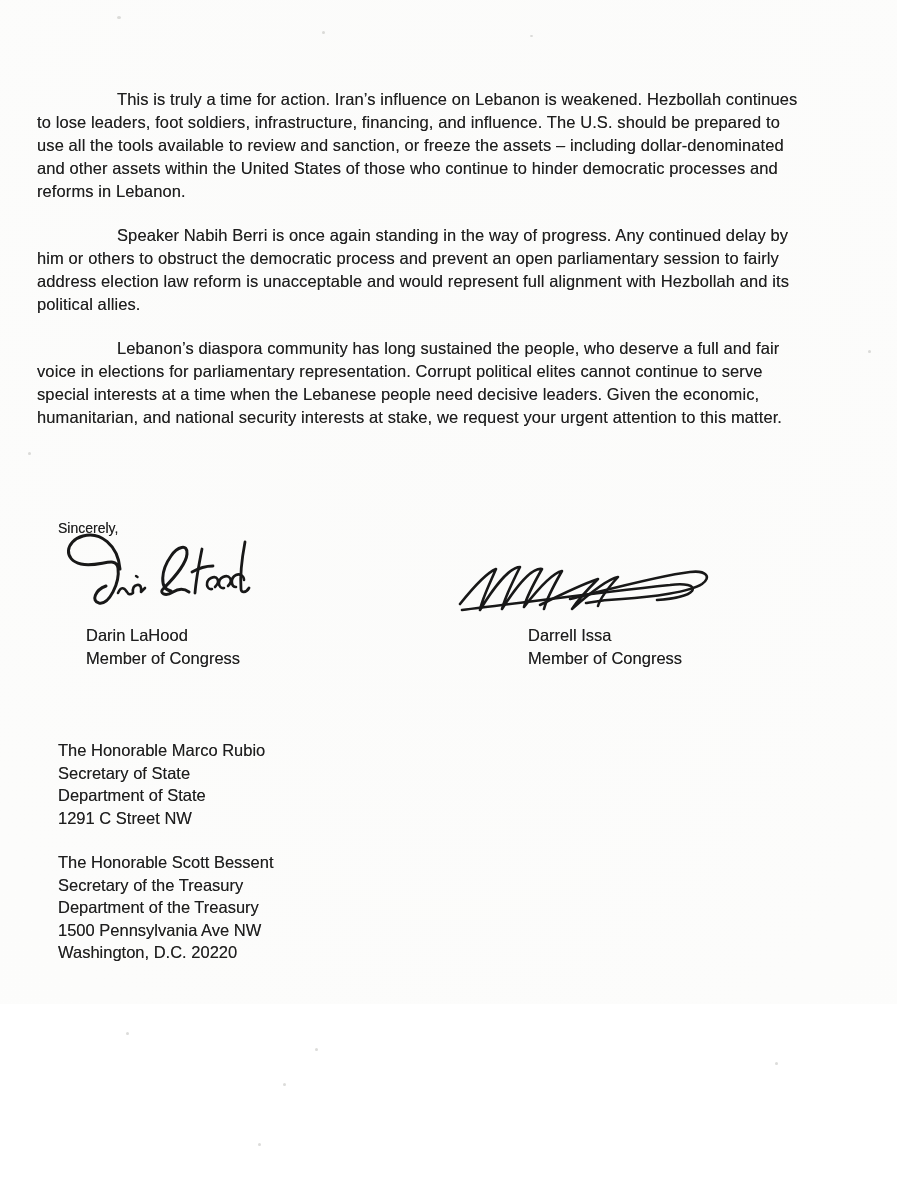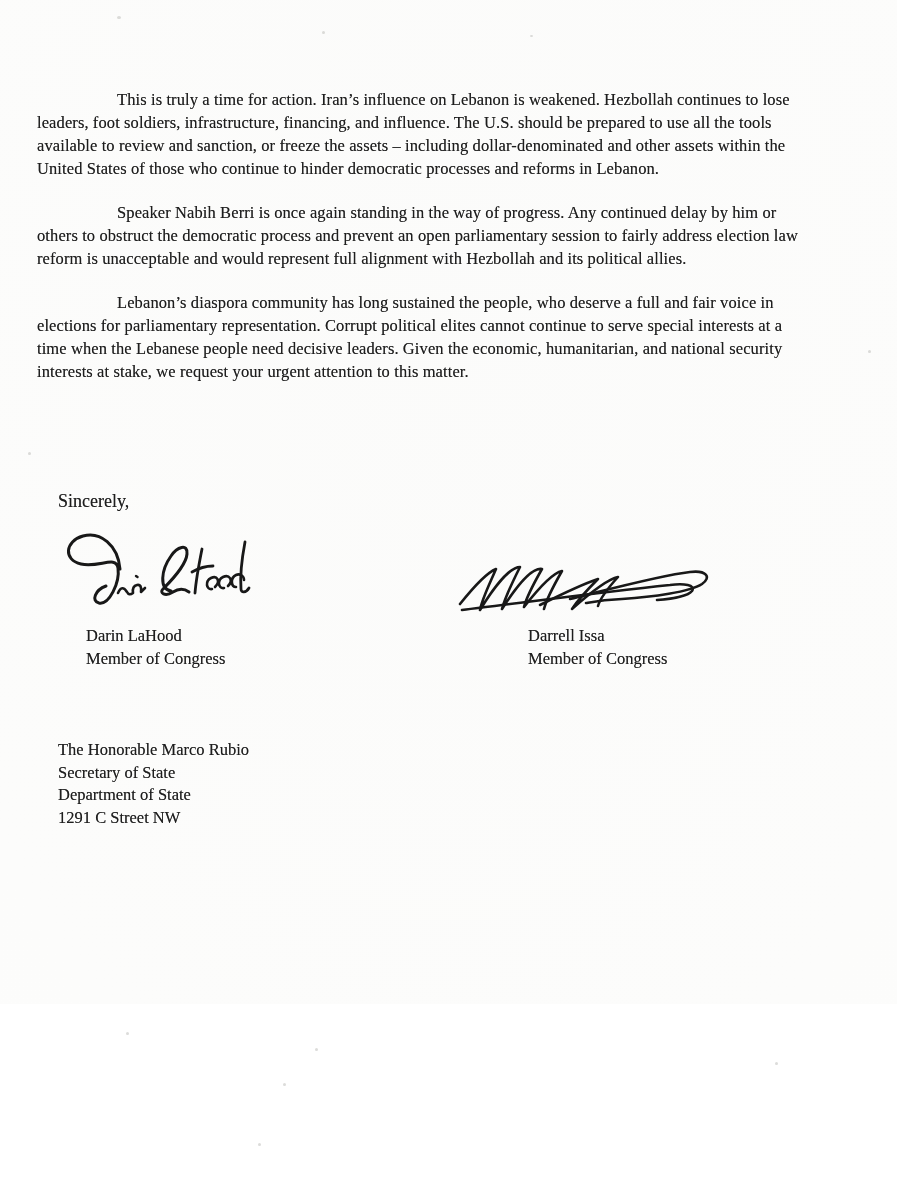--- a/index.html
+++ b/index.html
@@ -10,43 +10,43 @@
     background: #ffffff;
     overflow: hidden;
   }
   .page {
     position: relative;
     width: 897px;
     height: 1004px;
     background:
       radial-gradient(ellipse at 50% 30%, rgba(250,250,249,0.6), rgba(252,252,251,0.9)),
       #fdfdfc;
-    font-family: Liberation Serif, serif;
+    font-family: Liberation Sans, sans-serif;
     color: #1e1e1e;
   }
   .body-text {
     position: absolute;
     left: 37px;
     top: 88px;
     width: 772px;
   }
   .body-text p {
     margin: 0 0 21px 0;
     font-size: 16.5px;
     line-height: 23px;
     text-indent: 80px;
     text-align: left;
     letter-spacing: 0.1px;
     text-shadow: 0 0 0.45px rgba(20,20,20,0.55);
   }
   .closing {
     position: absolute;
     left: 58px;
-    top: 490px;
-    font-size: 18px;
+    top: 517px;
+    font-size: 14px;
     line-height: 23px;
     text-shadow: 0 0 0.45px rgba(20,20,20,0.55);
   }
   .signature {
     position: absolute;
   }
   .sig-lahood { left: 56px; top: 527px; }
   .sig-issa   { left: 450px; top: 558px; }
   .signer {
     position: absolute;
@@ -124,20 +124,27 @@
     <div>Member of Congress</div>
   </div>
 
   <div class="cc-block">
     <div class="cc-recipient">
       <div>The Honorable Marco Rubio</div>
       <div>Secretary of State</div>
       <div>Department of State</div>
       <div>1291 C Street NW</div>
     </div>
+    <div class="cc-recipient">
+      <div>The Honorable Scott Bessent</div>
+      <div>Secretary of the Treasury</div>
+      <div>Department of the Treasury</div>
+      <div>1500 Pennsylvania Ave NW</div>
+      <div>Washington, D.C. 20220</div>
+    </div>
   </div>
 
   <div>
     <div class="speck" style="left:117px; top:16px; width:4px; height:3px;"></div>
     <div class="speck" style="left:322px; top:31px; width:3px; height:3px;"></div>
     <div class="speck" style="left:126px; top:1032px; width:3px; height:3px;"></div>
     <div class="speck" style="left:315px; top:1048px; width:3px; height:3px;"></div>
     <div class="speck" style="left:283px; top:1083px; width:3px; height:3px;"></div>
     <div class="speck" style="left:258px; top:1143px; width:3px; height:3px;"></div>
     <div class="speck" style="left:775px; top:1062px; width:3px; height:3px;"></div>

